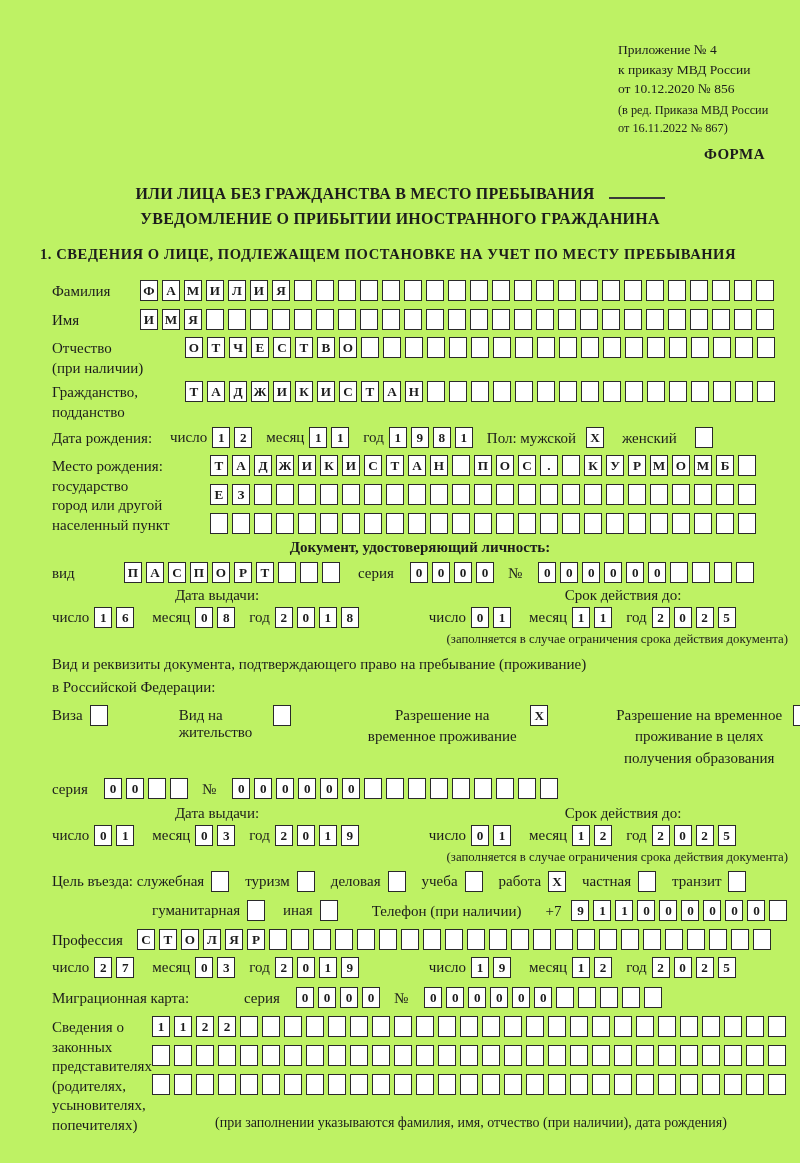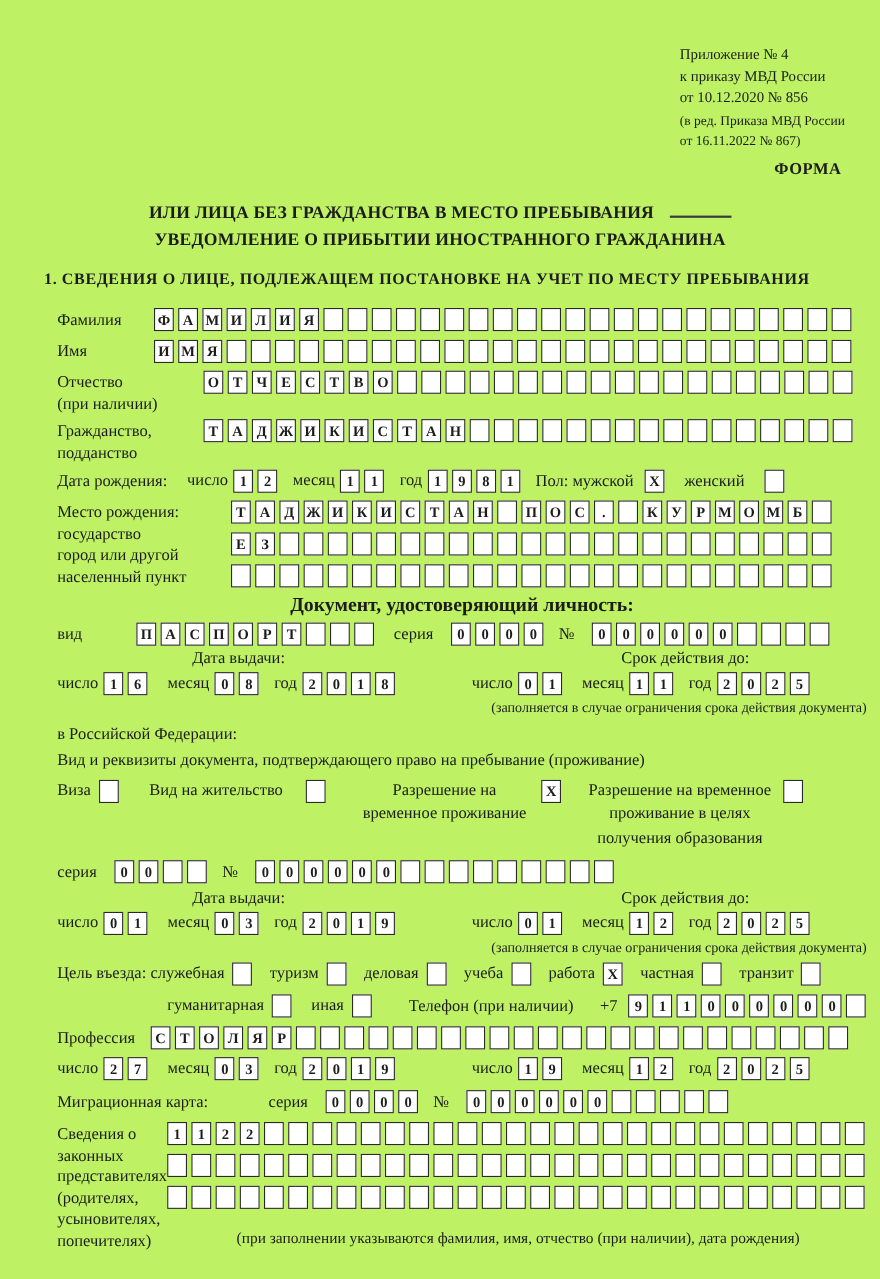--- a/index.html
+++ b/index.html
@@ -26,21 +26,21 @@
   .cells{display:flex;flex-wrap:nowrap;}
   .cell{
     flex:0 0 auto;box-sizing:border-box;
     width:18px;height:21px;border:1.4px solid #2a2a2a;margin-right:4px;
     text-align:center;font-size:13.2px;line-height:19px;font-weight:bold;
     background:#fff;
   }
   .stack{display:flex;flex-direction:column;gap:8px;}
   .inlbl{flex:0 0 auto;padding-top:2px;}
   .mr6{margin-right:6px;} .ml10{margin-left:10px;} .ml14{margin-left:14px;} .ml18{margin-left:18px;} .ml24{margin-left:24px;} .ml30{margin-left:30px;}
-  .center-b{text-align:center;font-weight:bold;font-size:18px;margin:2px 0 6px;}
+  .center-b{text-align:center;font-weight:bold;font-size:15px;margin:2px 0 6px;}
   
   .pair{margin-bottom:6px;}
   .pair .heads{display:flex;}
   .pair .heads div{text-align:center;}
   .h-left{width:330px;} .h-right{width:330px;margin-left:76px;}
   .pair .flds{display:flex;align-items:center;margin-top:3px;}
   .dg{display:flex;align-items:center;}
   .dg .dlbl{padding:0 5px 0 0;}
   .pright{margin-left:66px;}
   .note{ text-align:right;font-size:12.8px;margin-top:4px;}
@@ -418,25 +418,25 @@
               <span class="cell">0</span>
               <span class="cell">2</span>
               <span class="cell">5</span>
             </span>
         </span>
       </div>
       <div class="note">(заполняется в случае ограничения срока действия документа)</div>
     </div>
 
     <div class="para">
+      <div>Вид и реквизиты документа, подтверждающего право на пребывание (проживание)</div>
       <div>в Российской Федерации:</div>
-      <div>Вид и реквизиты документа, подтверждающего право на пребывание (проживание)</div>
-    </div>
-
-    <div class="row" style="margin-bottom:8px;">
+    </div>
+
+    <div class="row" style="margin-bottom:8px;gap:43px;">
       <span class="ck">
         <span class="txt">Виза</span>
         <span class="cells">
             <span class="cell"></span>
           </span>
       </span>
       <span class="ck ml24">
         <span class="txt">Вид на жительство</span>
         <span class="cells ml14">
             <span class="cell"></span>

